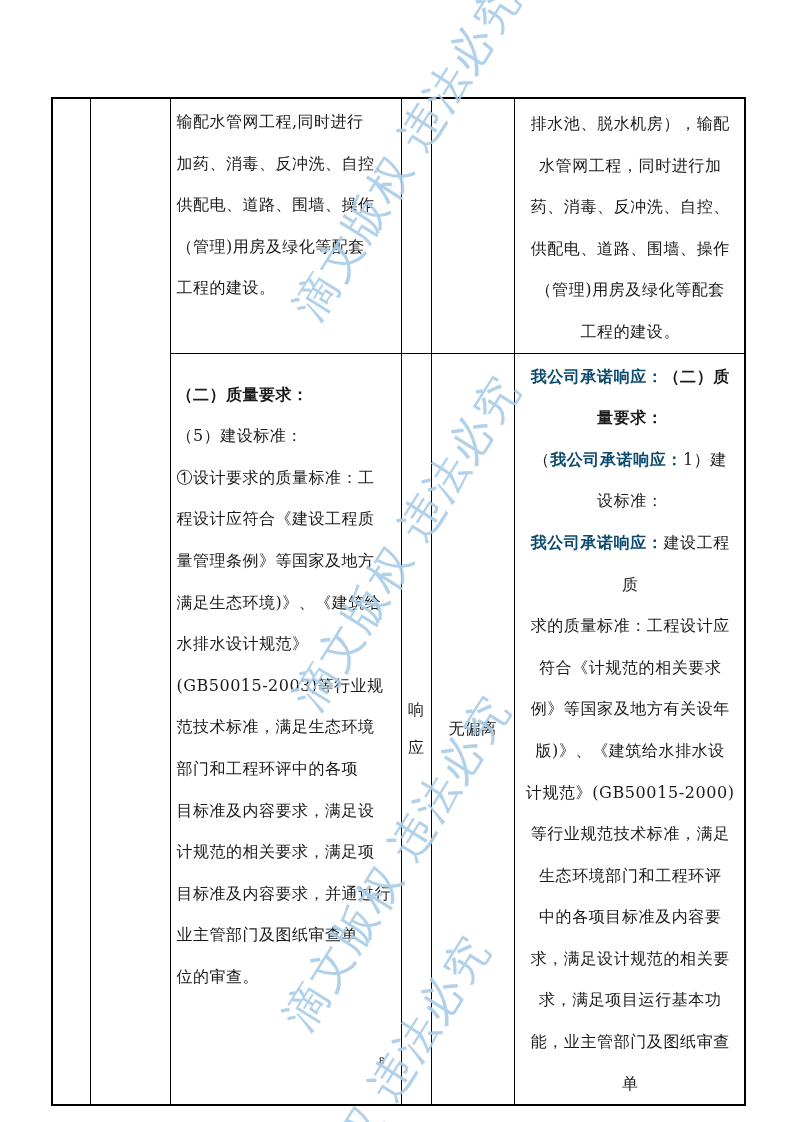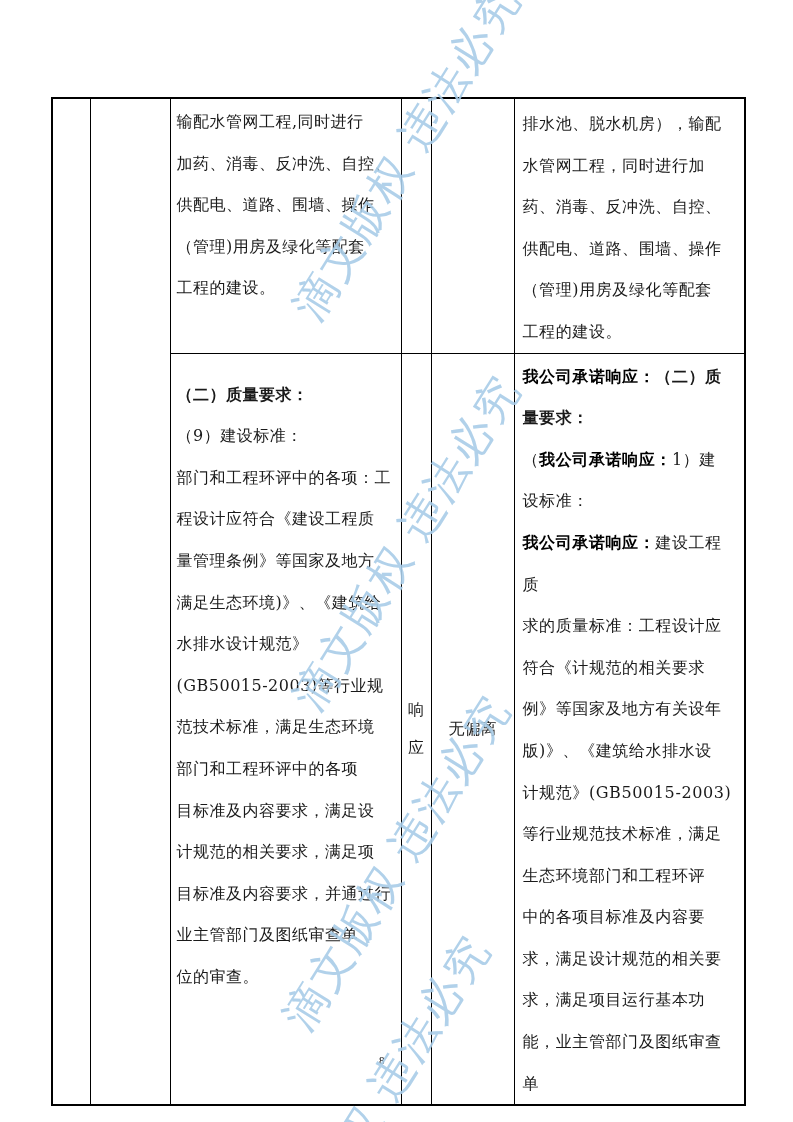--- a/index.html
+++ b/index.html
@@ -16,23 +16,23 @@
     border-collapse: collapse; table-layout: fixed;
     border: 2px solid #000;
   }
   table.grid td {
     border: 1px solid #000; padding: 0; vertical-align: top;
     font-size: 16px; line-height: 41.6px;
   }
   col.c1 { width: 38px; } col.c2 { width: 80px; } col.c3 { width: 231px; }
   col.c4 { width: 30px; } col.c5 { width: 83px; } col.c6 { width: 231px; }
   .txt { padding: 2px 6px 0 6px; letter-spacing: 0.5px; }
-  .txt-r { padding: 4px 6px 0 8px; letter-spacing: 0.6px; }
+  .txt-r { padding: 4px 6px 0 8px; letter-spacing: 0.6px; text-align: center; }
   .bold { font-weight: bold; }
-  .red { color: #000000; font-weight: bold; }
+  .red { color: #0c4a6e; font-weight: bold; }
   .p { margin: 0; }
   .mid { vertical-align: middle !important; text-align: center; }
   .resp-col { line-height: 38px !important; font-size: 16px; }
   .dev { font-size: 16px; margin-top: 32px; }
   .row1 td { height: 248px; }
   .row2 .txt { padding-top: 20px; }
   .row2 .txt-r { padding-top: 2px; }
   .page-num {
     position: absolute; left: 379px; top: 1054px; font-size: 11px;
     font-family: "Liberation Serif", serif; color: #000;
@@ -82,22 +82,22 @@
           <p class="p">（管理)用房及绿化等配套</p>
           <p class="p">工程的建设。</p>
         </div>
       </td>
     </tr>
 
     <tr class="row2">
       <td>
         <div class="txt">
           <p class="p bold">（二）质量要求：</p>
-          <p class="p">（9）建设标准：</p>
-          <p class="p">部门和工程环评中的各项：工</p>
+          <p class="p">（5）建设标准：</p>
+          <p class="p">①设计要求的质量标准：工</p>
           <p class="p">程设计应符合《建设工程质</p>
           <p class="p">量管理条例》等国家及地方</p>
           <p class="p">满足生态环境)》、《建筑给</p>
           <p class="p">水排水设计规范》</p>
           <p class="p">(GB50015-2003)等行业规</p>
           <p class="p">范技术标准，满足生态环境</p>
           <p class="p">部门和工程环评中的各项</p>
           <p class="p">目标准及内容要求，满足设</p>
           <p class="p">计规范的相关要求，满足项</p>
           <p class="p">目标准及内容要求，并通过行</p>
@@ -120,21 +120,21 @@
             <span>（</span><span class="red">我公司承诺响应：</span><span>1）建</span>
           </p>
           <p class="p">设标准：</p>
           <p class="p">
             <span class="red">我公司承诺响应：</span><span>建设工程质</span>
           </p>
           <p class="p">求的质量标准：工程设计应</p>
           <p class="p">符合《计规范的相关要求</p>
           <p class="p">例》等国家及地方有关设年</p>
           <p class="p">版)》、《建筑给水排水设</p>
-          <p class="p">计规范》(GB50015-2003)</p>
+          <p class="p">计规范》(GB50015-2000)</p>
           <p class="p">等行业规范技术标准，满足</p>
           <p class="p">生态环境部门和工程环评</p>
           <p class="p">中的各项目标准及内容要</p>
           <p class="p">求，满足设计规范的相关要</p>
           <p class="p">求，满足项目运行基本功</p>
           <p class="p">能，业主管部门及图纸审查单</p>
         </div>
       </td>
     </tr>
   </tbody>

